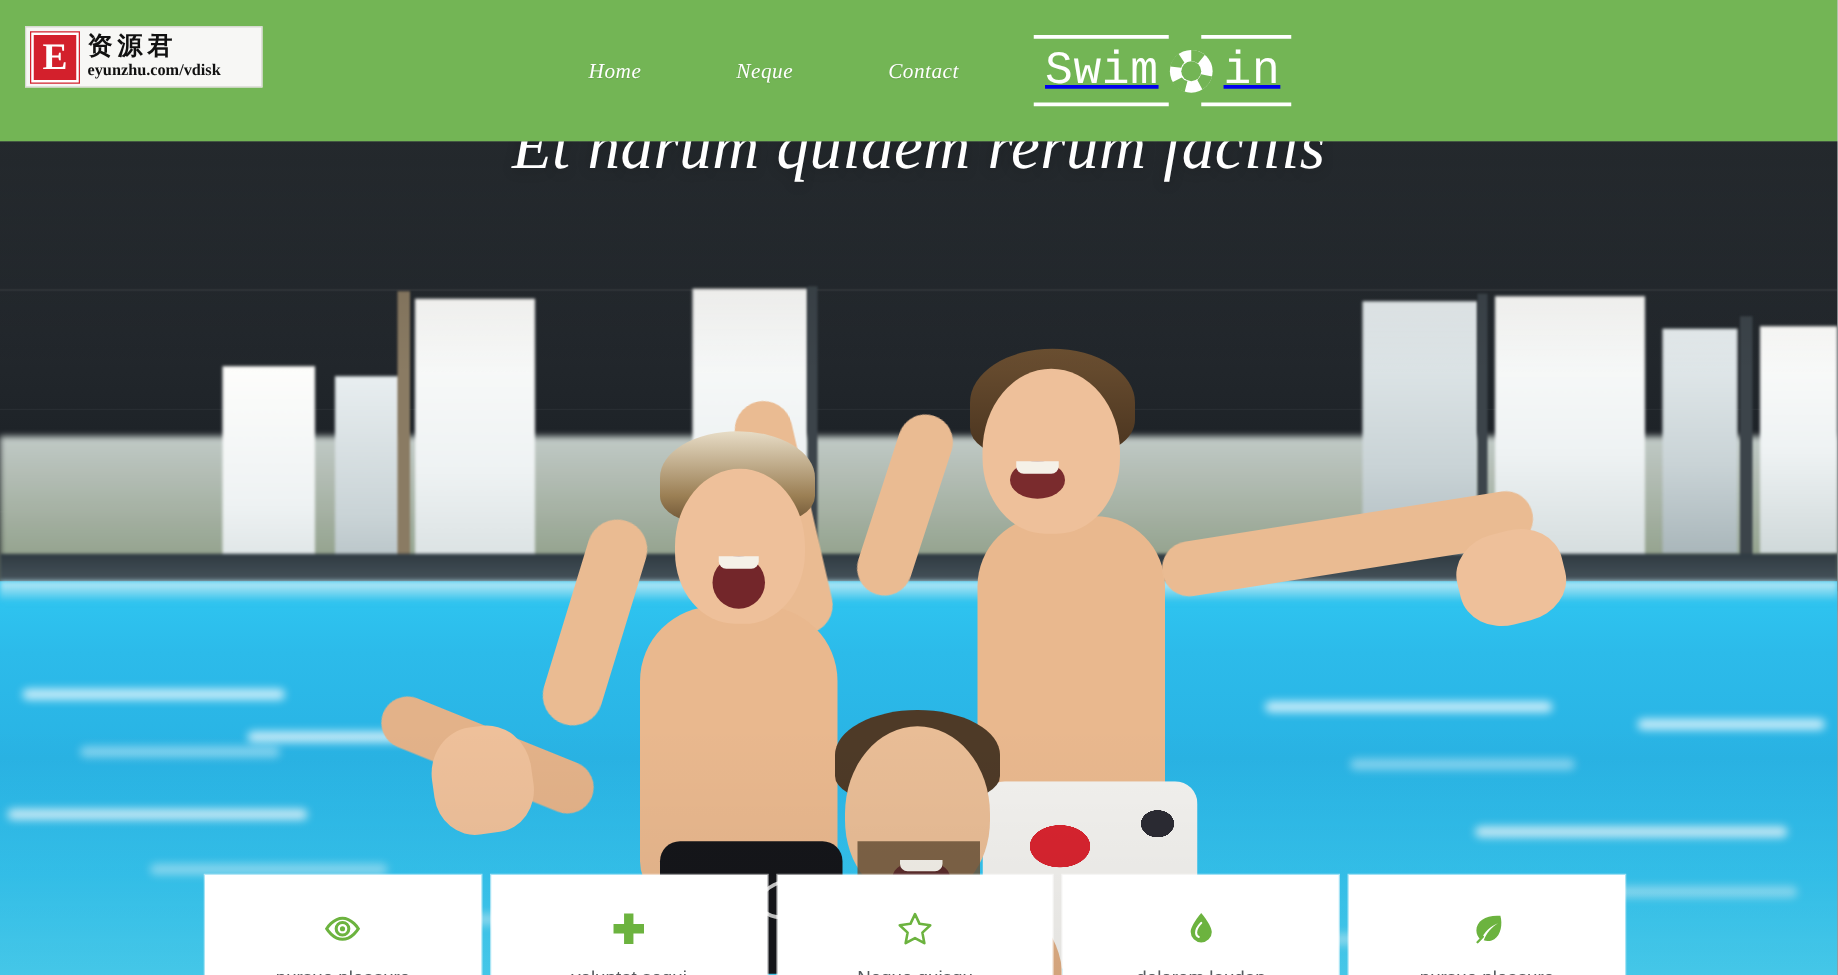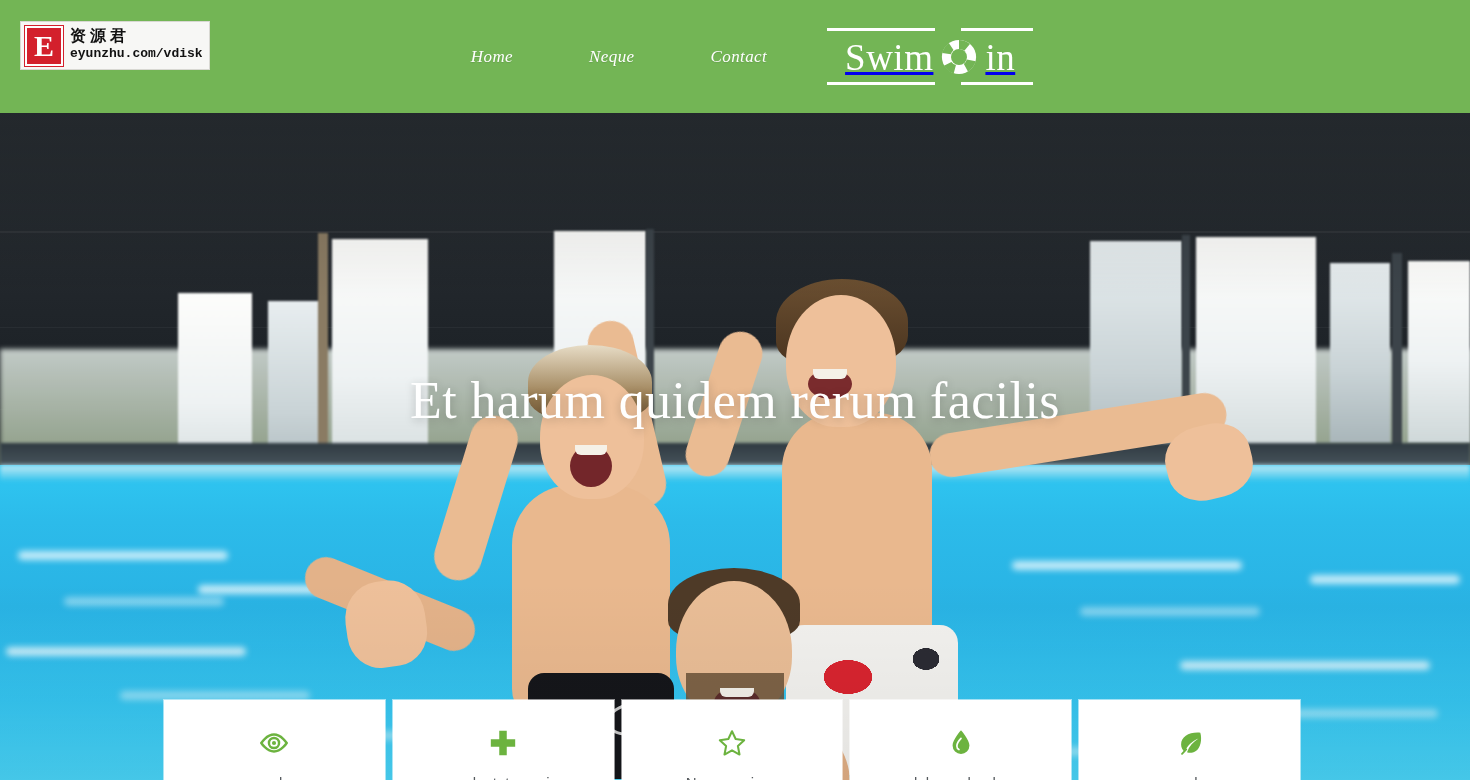--- a/index.html
+++ b/index.html
@@ -30,26 +30,26 @@
     flex:0 0 auto; margin-right:7px;
     border:2px solid #ffffff;
     box-shadow:0 0 0 1px #d3202c;
   }
   .wm-badge span{
     font-family:"Liberation Serif", serif;
     font-weight:bold; font-size:30px; color:#ffffff; line-height:1;
   }
   .wm-text{ display:flex; flex-direction:column; justify-content:center; }
   .wm-cn{
-    font-family:Liberation Mono, monospace;
-    font-size:16px; color:#111; letter-spacing:4px; line-height:1.05;
+    font-family:Liberation Sans, sans-serif;
+    font-size:20px; color:#111; letter-spacing:4px; line-height:1.05;
     font-weight:600;
   }
   .wm-url{
-    font-family:Liberation Mono, monospace;
+    font-family:Liberation Serif, serif;
     font-size:13px; color:#111; font-weight:bold; line-height:1.1;
     margin-top:1px;
   }
 
   .nav{
     position:absolute; left:0; top:0; width:1470px; height:113px;
     display:flex; align-items:center; justify-content:center;
   }
   .nav-group{ display:flex; align-items:center; }
   .nav-link{
@@ -72,21 +72,21 @@
   }
   .brand-rule{ display:flex; justify-content:space-between; width:206px; }
   .brand-rule i{ display:block; height:3px; background:#ffffff; }
   .brand-rule i.l{ width:108px; }
   .brand-rule i.r{ width:72px; }
   .brand-mid{
     display:flex; align-items:center; justify-content:center;
     margin:7px 0 6px 0;
   }
   .brand-word{
-    font-family:Liberation Serif, serif;
+    font-family:Liberation Mono, monospace;
     font-size:37px; color:#ffffff; line-height:1; letter-spacing:.5px;
   }
   .buoy{ width:38px; height:38px; margin:0 7px; display:block; }
 
   .search-btn{
     background:none; border:0; cursor:pointer; padding:6px;
     margin-left:14px; display:flex; align-items:center;
   }
   .search-btn svg{ display:block; }
 
@@ -237,22 +237,23 @@
            transform:rotate(22deg); }
 
   .hero-shade{
     position:absolute; inset:0;
     background:linear-gradient(180deg,rgba(0,0,0,.18) 0%,rgba(0,0,0,0) 28%,
       rgba(0,0,0,0) 70%,rgba(0,0,0,.06) 100%);
   }
 
   .hero-title{
     position:absolute; left:0; top:0; width:1470px; height:599px;
-    display:flex; align-items:center; justify-content:center;
+    display:flex; justify-content:center;
     pointer-events:none;
+    font-style:italic;
   }
   .hero-title span{
     font-family:"Liberation Serif", serif;
     font-size:52px; color:#ffffff; letter-spacing:.4px;
     margin-top:-25px;
     text-shadow:0 2px 10px rgba(0,0,0,.22);
   }
 
   
   .cards{

